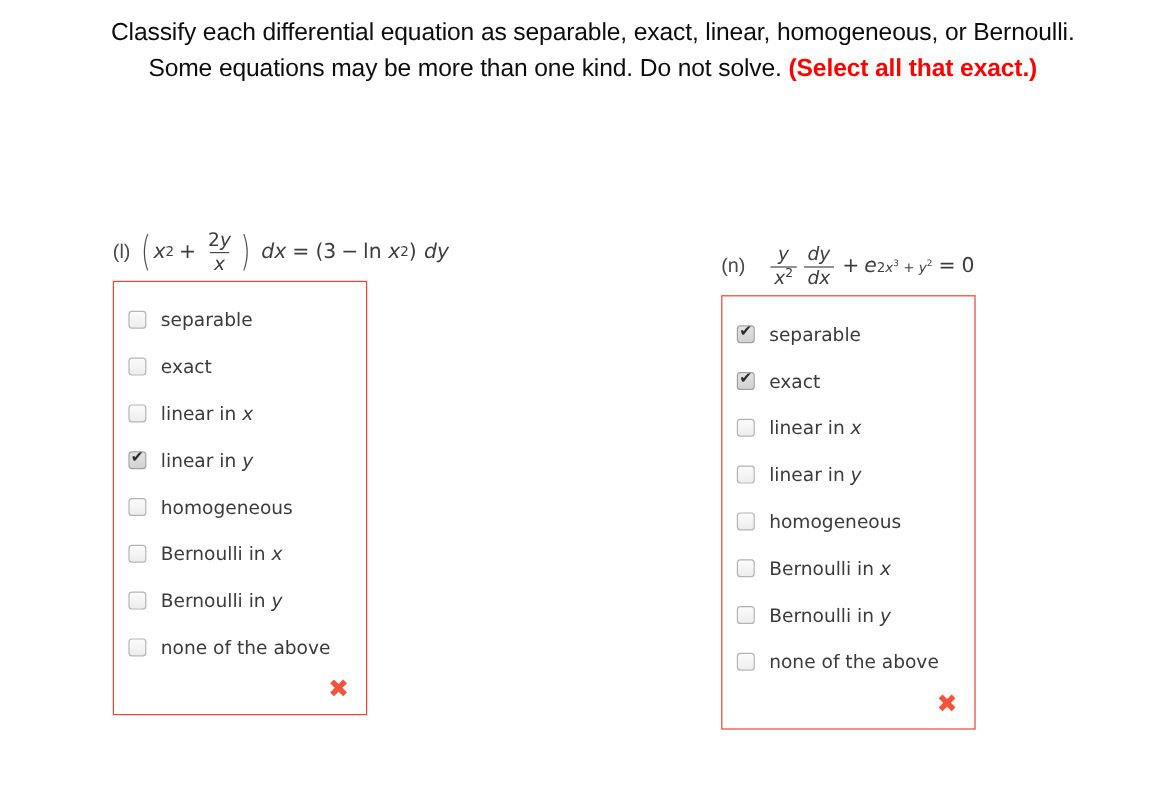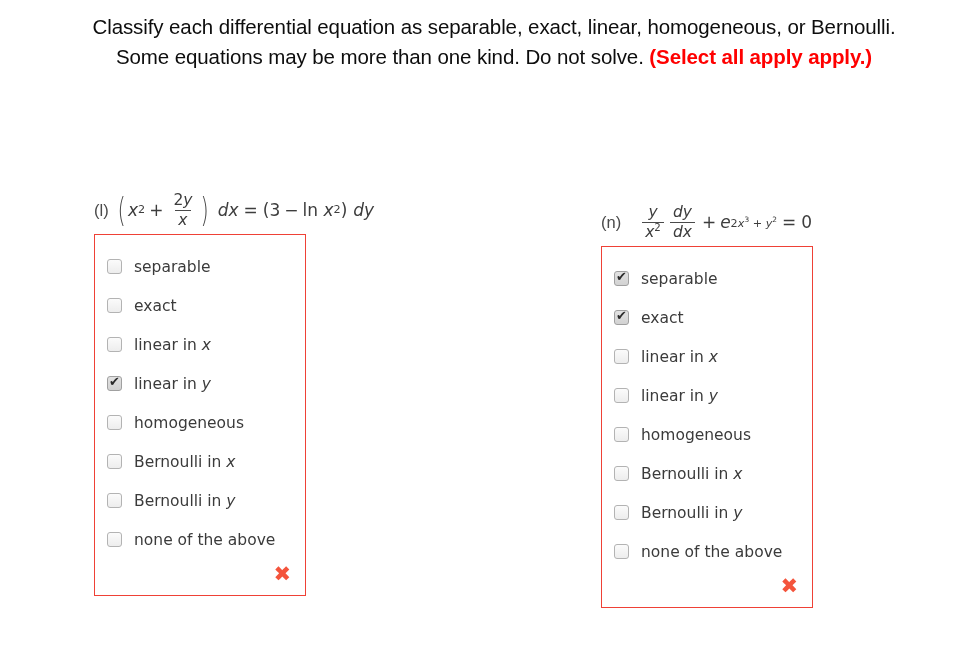--- a/index.html
+++ b/index.html
@@ -159,21 +159,21 @@
     font-size: 21px;
     font-weight: bold;
     font-family: "DejaVu Sans", sans-serif;
     line-height: 1;
   }
 </style>
 </head>
 <body>
 
 <div id="question-stem">
-  <span>Classify each differential equation as separable, exact, linear, homogeneous, or Bernoulli. Some equations may be more than one kind. Do not solve. </span><span class="select-all">(Select all apply apply.)</span>
+  <span>Classify each differential equation as separable, exact, linear, homogeneous, or Bernoulli. Some equations may be more than one kind. Do not solve. </span><span class="select-all">(Select all that exact.)</span>
 </div>
 
 <div class="question-block" id="question-block-l">
 
   <div class="equation-line">
     <span class="eq-label">(l)</span>
     <span class="eq-body">
       <span class="paren">(</span>
       <span class="ital">x</span><sup class="exp">2</sup>
       <span class="op">+</span>

